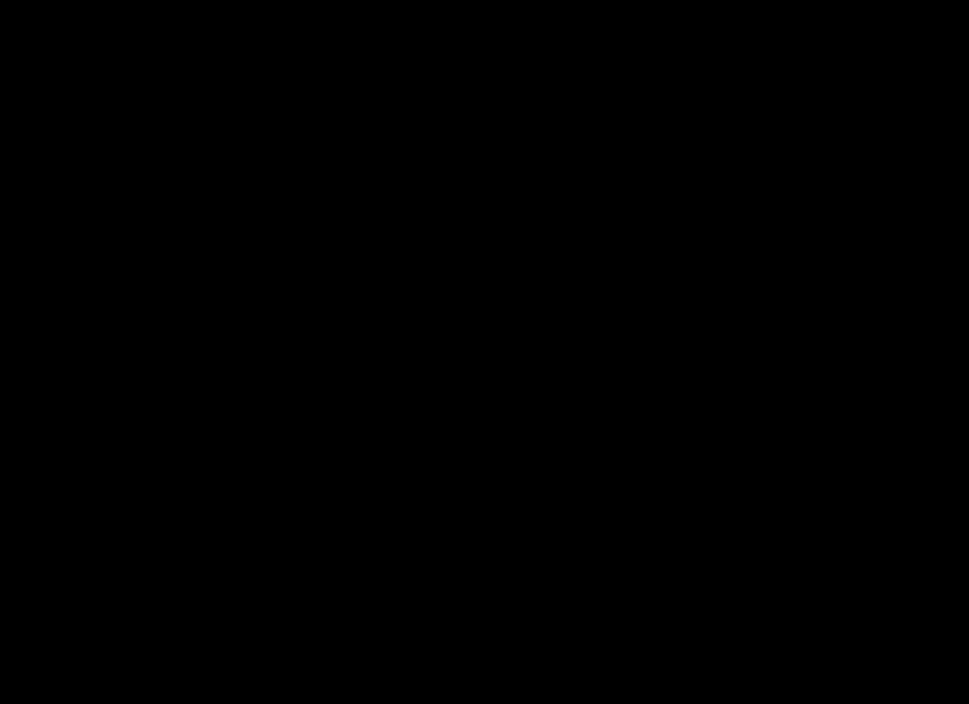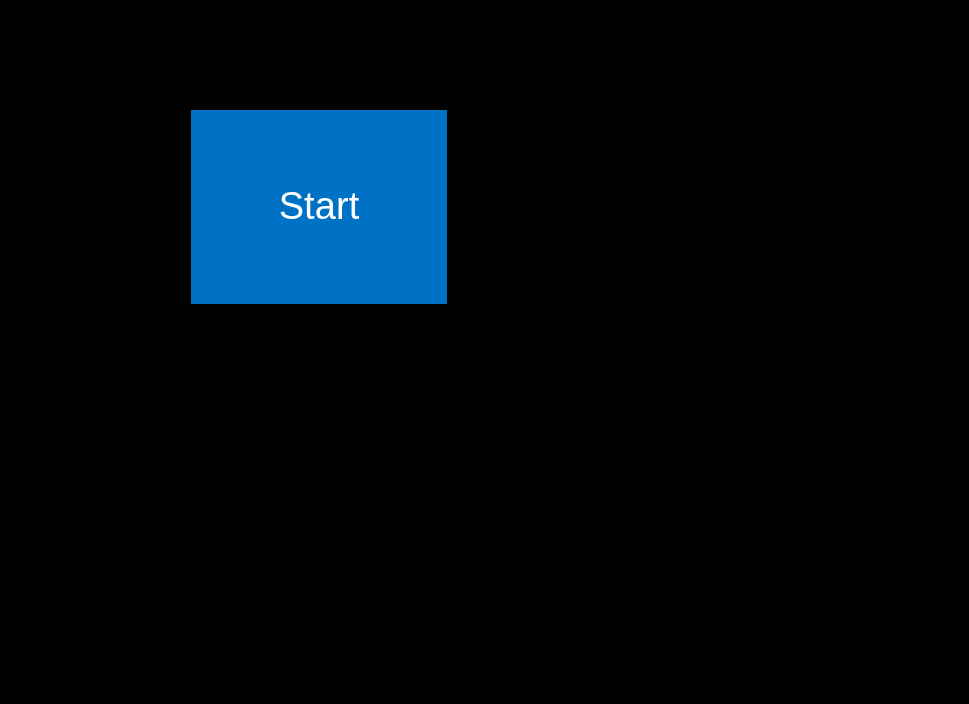--- a/index.html
+++ b/index.html
@@ -55,17 +55,14 @@
     white-space: nowrap;
   }
 </style>
 </head>
 <body>
 
 <div id="app-root">
 
   <div class="stage"></div>
 
-  <button class="start-button">
-    <span class="start-button-label">Start</span>
-  </button>
 
 </div>
 
 </body></html>

